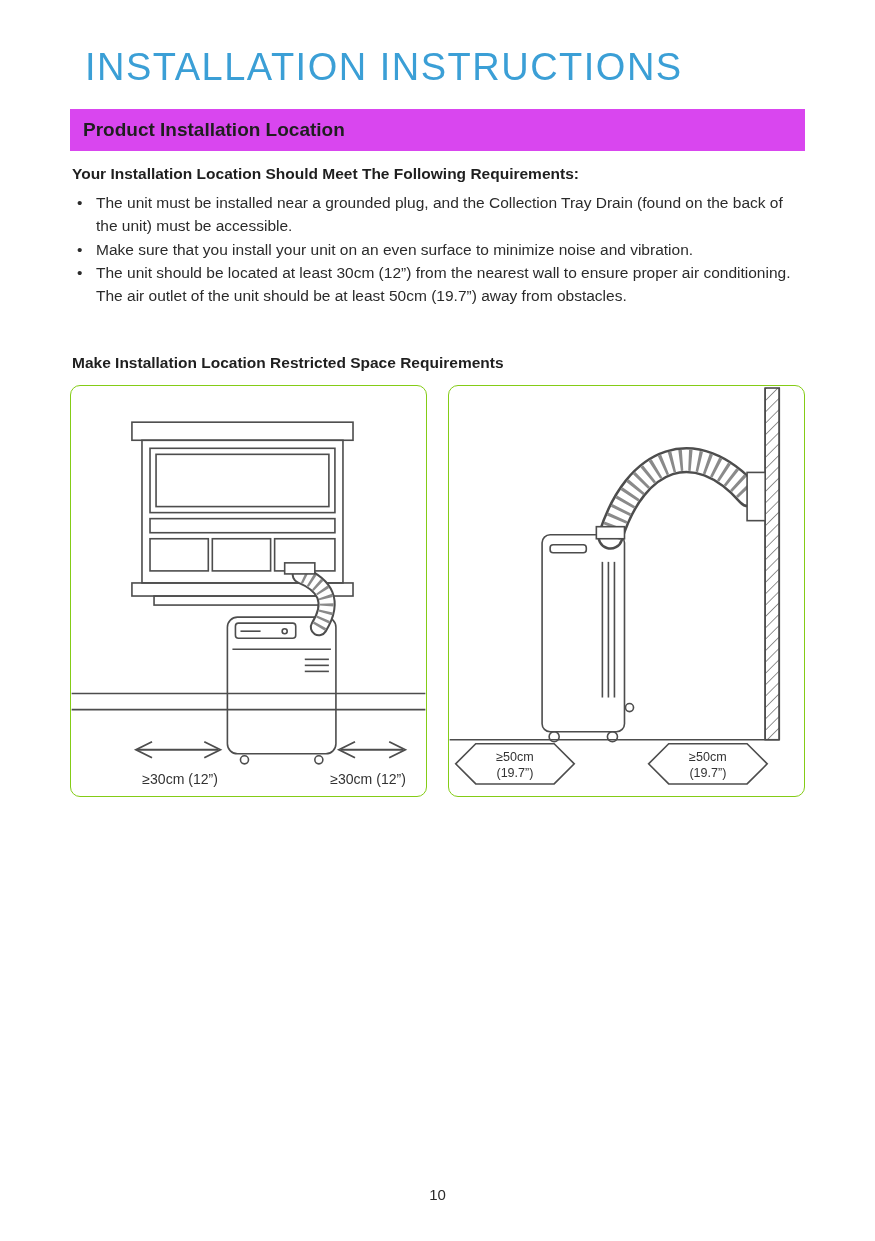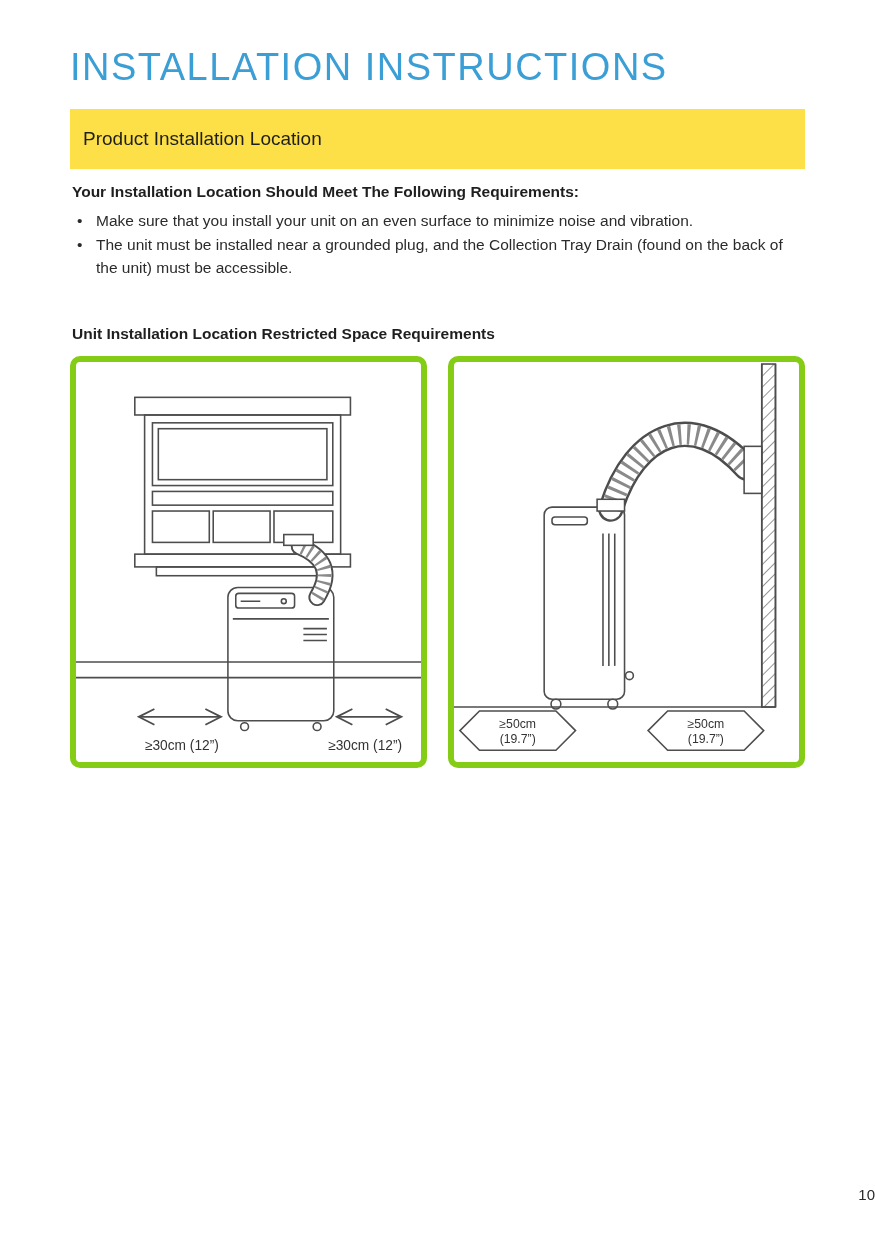--- a/index.html
+++ b/index.html
@@ -13,29 +13,29 @@
     position: relative;
     overflow: hidden;
   }
   .content { padding: 46px 70px 0 70px; }
 
   .page-title {
     font-size: 38px;
     font-weight: 400;
     letter-spacing: 1.5px;
     color: #3b9fd6;
-    margin: 0 0 20px 0;
+    margin: 0 0 20px 15px;
   }
 
   .section-header {
-    background: #fde047;
+    background: #d946ef;
     font-size: 19px;
-    font-weight: 400;
+    font-weight: 700;
     color: #1f1f1f;
-    padding: 19px 13px;
+    padding: 10px 13px;
     margin-bottom: 14px;
   }
 
   .requirements-heading {
     font-size: 15.5px;
     font-weight: 700;
     color: #1f1f1f;
     margin: 14px 0 9px 2px;
   }
 
@@ -59,33 +59,33 @@
     font-size: 15.5px;
     font-weight: 700;
     color: #1f1f1f;
     margin: 46px 0 13px 2px;
   }
 
   .panels { display: flex; gap: 21px; }
   .panel {
     width: 394px;
     height: 412px;
-    border: 6px solid #84cc16;
+    border: 1px solid #84cc16;
     border-radius: 10px;
     background: #ffffff;
     overflow: hidden;
   }
   .panel svg { display: block; width: 100%; height: 100%; }
 
   .page-number {
     position: absolute;
     bottom: 38px;
     left: 0;
     width: 100%;
-    text-align: right;
+    text-align: center;
     font-size: 15px;
     color: #2b2b2b;
   }
 
   svg text {
     font-family: "Liberation Sans", sans-serif;
     fill: #333333;
   }
 </style>
 </head>
@@ -93,25 +93,26 @@
 
 <div class="content">
 
   <h1 class="page-title">INSTALLATION INSTRUCTIONS</h1>
 
   <div class="section-header">Product Installation Location</div>
 
   <div class="requirements-heading">Your Installation Location Should Meet The Following Requirements:</div>
 
   <ul class="bullets">
+    <li>The unit must be installed near a grounded plug, and the Collection Tray Drain (found on the back of the unit) must be accessible.</li>
     <li>Make sure that you install your unit on an even surface to minimize noise and vibration.</li>
-    <li>The unit must be installed near a grounded plug, and the Collection Tray Drain (found on the back of the unit) must be accessible.</li>
+    <li>The unit should be located at least 30cm (12”) from the nearest wall to ensure proper air conditioning. The air outlet of the unit should be at least 50cm (19.7”) away from obstacles.</li>
   </ul>
 
-  <div class="diagram-heading">Unit Installation Location Restricted Space Requirements</div>
+  <div class="diagram-heading">Make Installation Location Restricted Space Requirements</div>
 
   <div class="panels">
 
     <div class="panel">
       <svg viewBox="0 0 352 408">
         <g stroke="#4d4d4d" stroke-width="1.6" fill="none">
 
           <g>
             <rect x="60" y="36" width="220" height="18"></rect>
             <rect x="70" y="54" width="200" height="142"></rect>

